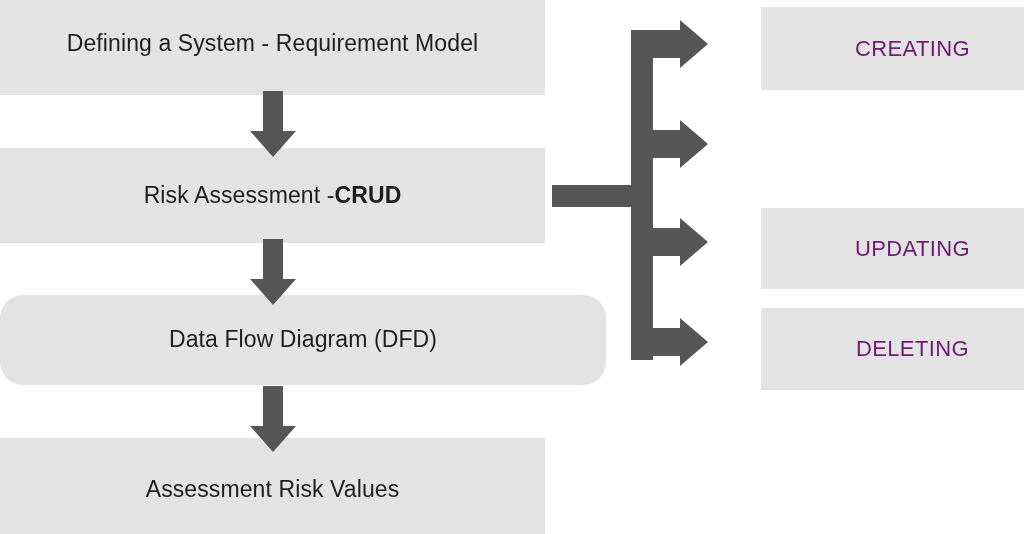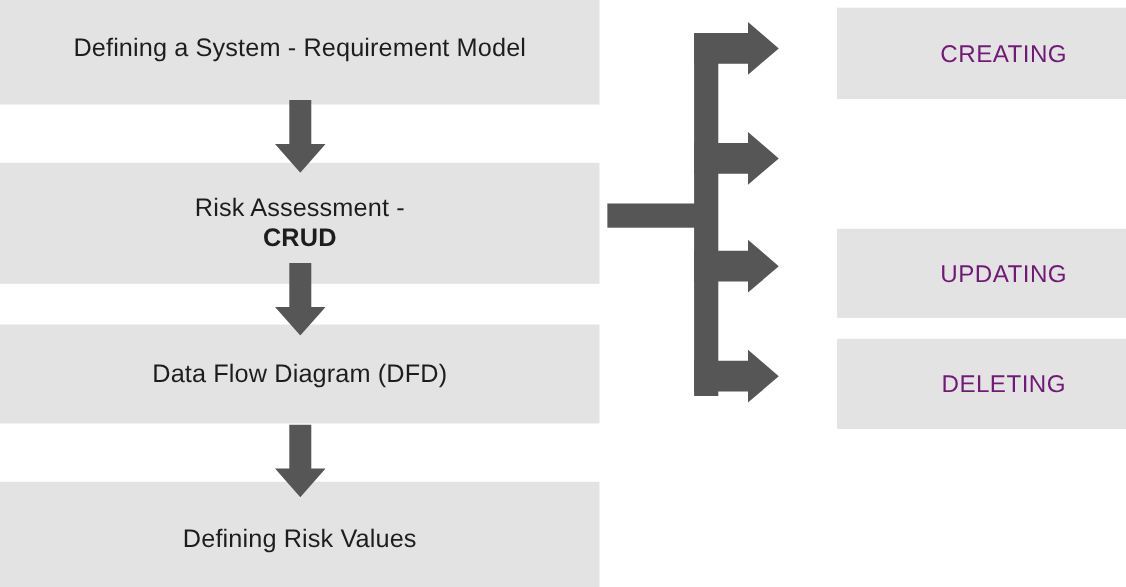--- a/index.html
+++ b/index.html
@@ -32,22 +32,22 @@
     font-size: 23px;
     font-weight: 400;
     letter-spacing: 0.1px;
     text-align: center;
     line-height: 1.2;
     white-space: nowrap;
   }
   .proc-box .b { font-weight: 700; text-align: right; }
 
   #proc-0 { left: 0px;   top: -8px;  width: 545px; height: 103px; }
-  #proc-1 { left: 0px;   top: 148px; width: 545px; height: 110px; flex-direction: column;  }
-  #proc-2 { left: 0px;   top: 295px; width: 545px; height: 90px;  }
+  #proc-1 { left: 0px;   top: 148px; width: 545px; height: 95px;  }
+  #proc-2 { left: 0px;   top: 295px; width: 606px; height: 90px; border-radius: 23px;  }
   #proc-3 { left: 0px;   top: 438px; width: 545px; height: 104px; }
 
   
   .down-arrow {
     position: absolute;
     width: 46px;
     height: 66px;
   }
   #darr-0 { left: 250px; top: 91px;  }
   #darr-1 { left: 250px; top: 239px; }
@@ -94,21 +94,21 @@
   <div class="proc-box" id="proc-1">
     <span>Risk Assessment - </span>
       <span class="b">CRUD</span>
   </div>
 
   <div class="proc-box" id="proc-2">
     <span>Data Flow Diagram (DFD)</span>
   </div>
 
   <div class="proc-box" id="proc-3">
-    <span>Defining Risk Values</span>
+    <span>Assessment Risk Values</span>
   </div>
 
   <svg class="down-arrow" id="darr-0" viewBox="0 0 46 66">
     <path d="M13 0 H33 V40 H46 L23 66 L0 40 H13 Z" fill="#565656"></path>
   </svg>
   <svg class="down-arrow" id="darr-1" viewBox="0 0 46 66">
     <path d="M13 0 H33 V40 H46 L23 66 L0 40 H13 Z" fill="#565656"></path>
   </svg>
   <svg class="down-arrow" id="darr-2" viewBox="0 0 46 66">
     <path d="M13 0 H33 V40 H46 L23 66 L0 40 H13 Z" fill="#565656"></path>

